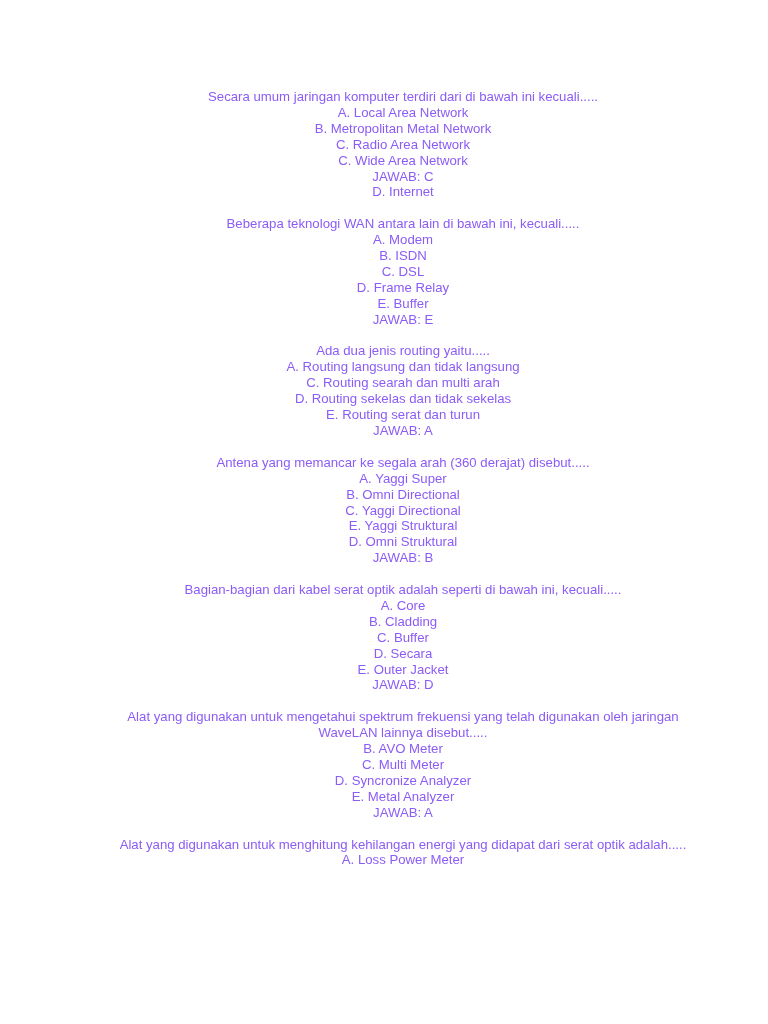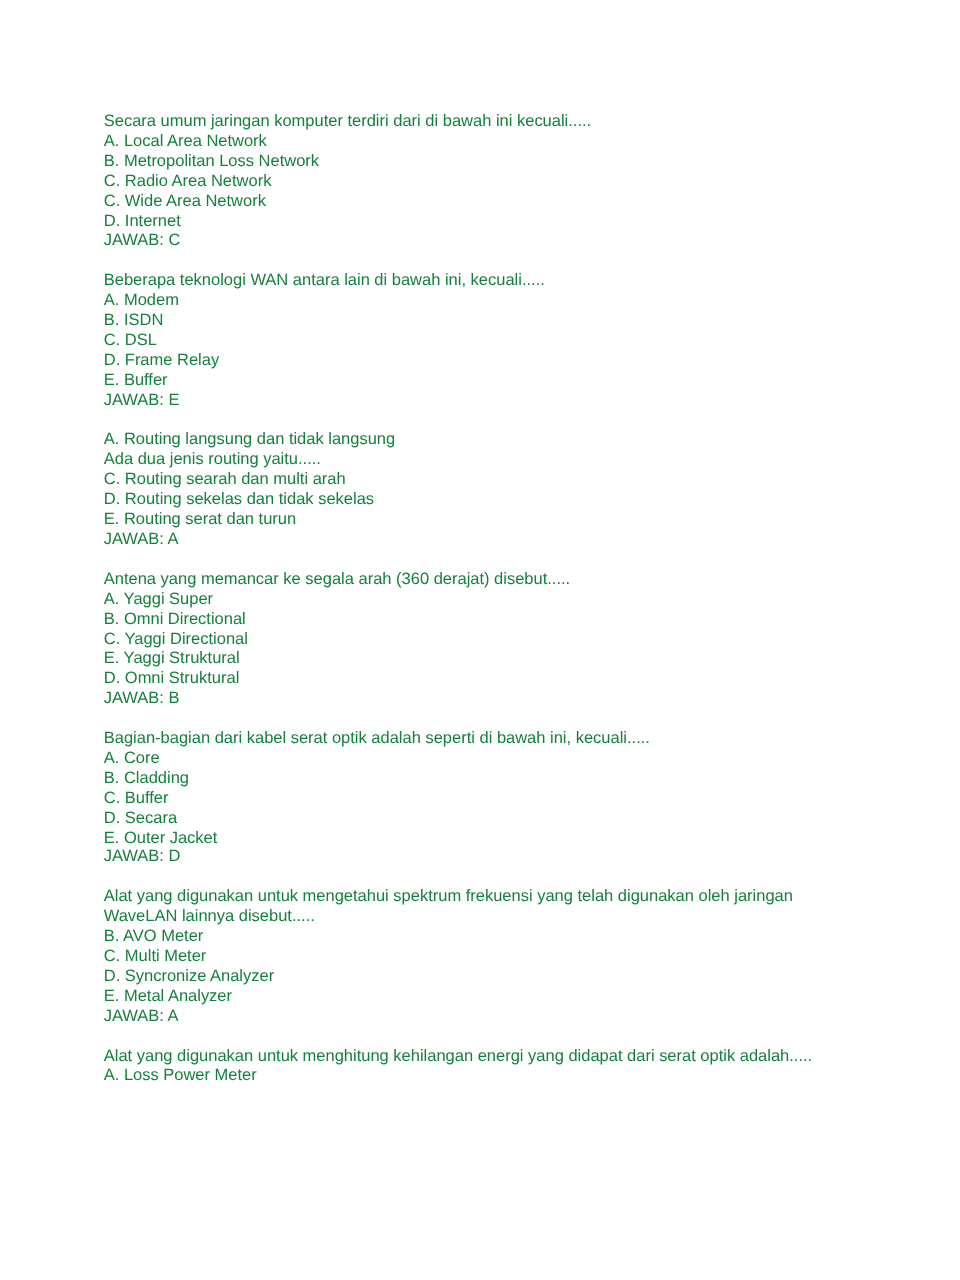--- a/index.html
+++ b/index.html
@@ -1,51 +1,51 @@
 <!DOCTYPE html>
 <html><head>
 <meta charset="utf-8">
 <style>
   html, body { margin: 0; padding: 0; background: #ffffff; }
   body { width: 768px; height: 1024px; position: relative; overflow: hidden; }
   .page {
     position: absolute; left: 83px; top: 89px; width: 640px;
     font-family: "Liberation Sans", sans-serif;
-    font-size: 13.2px; line-height: 15.9px; color: #15803d;
+    font-size: 13.2px; line-height: 15.9px; color: #8b5cf6; text-align: center;
   }
   .question { margin-bottom: 15.9px; }
   .line { white-space: pre; display: block; }
 </style>
 </head>
 <body>
 
 <div class="page">
   <div class="question">
     <span class="line">Secara umum jaringan komputer terdiri dari di bawah ini kecuali.....</span>
     <span class="line">A. Local Area Network</span>
-    <span class="line">B. Metropolitan Loss Network</span>
+    <span class="line">B. Metropolitan Metal Network</span>
     <span class="line">C. Radio Area Network</span>
     <span class="line">C. Wide Area Network</span>
+    <span class="line">JAWAB: C</span>
     <span class="line">D. Internet</span>
-    <span class="line">JAWAB: C</span>
   </div>
 
   <div class="question">
     <span class="line">Beberapa teknologi WAN antara lain di bawah ini, kecuali.....</span>
     <span class="line">A. Modem</span>
     <span class="line">B. ISDN</span>
     <span class="line">C. DSL</span>
     <span class="line">D. Frame Relay</span>
     <span class="line">E. Buffer</span>
     <span class="line">JAWAB: E</span>
   </div>
 
   <div class="question">
+    <span class="line">Ada dua jenis routing yaitu.....</span>
     <span class="line">A. Routing langsung dan tidak langsung</span>
-    <span class="line">Ada dua jenis routing yaitu.....</span>
     <span class="line">C. Routing searah dan multi arah</span>
     <span class="line">D. Routing sekelas dan tidak sekelas</span>
     <span class="line">E. Routing serat dan turun</span>
     <span class="line">JAWAB: A</span>
   </div>
 
   <div class="question">
     <span class="line">Antena yang memancar ke segala arah (360 derajat) disebut.....</span>
     <span class="line">A. Yaggi Super</span>
     <span class="line">B. Omni Directional</span>

